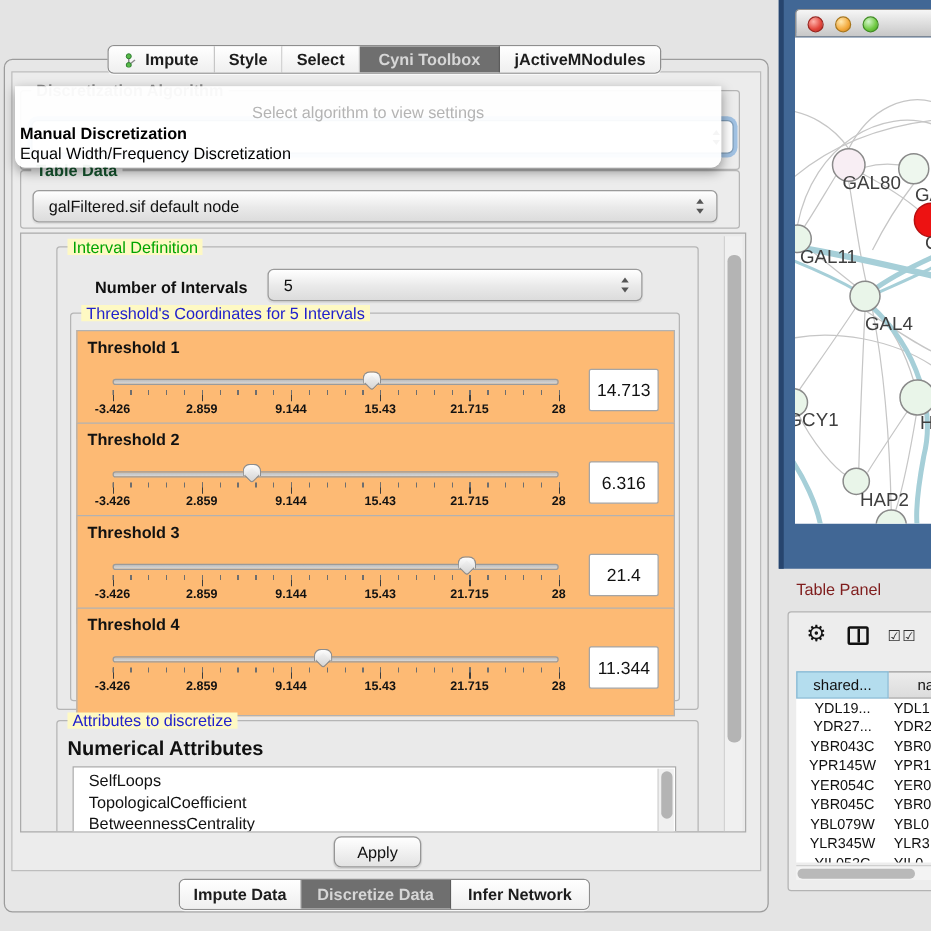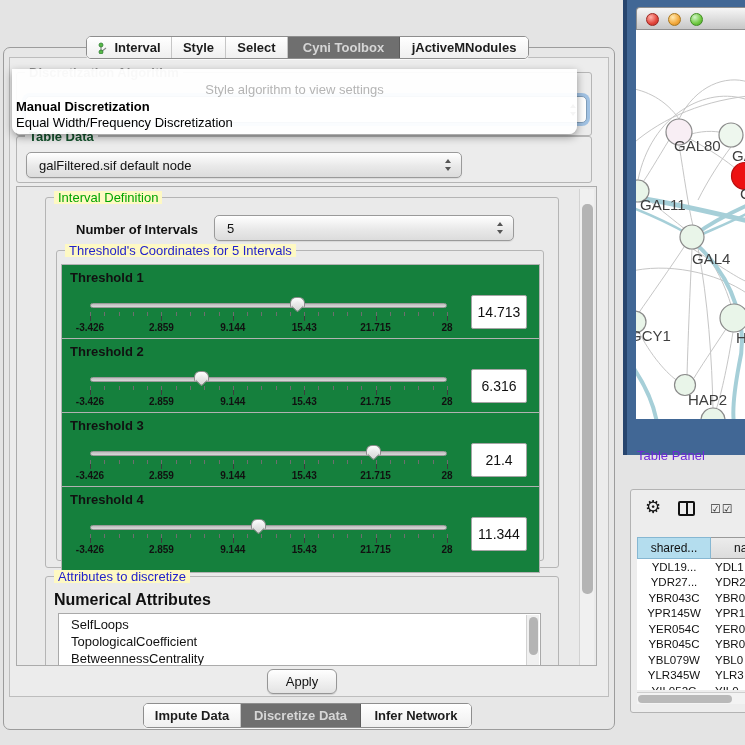--- a/index.html
+++ b/index.html
@@ -62,21 +62,21 @@
 
   
   .scrollpane{position:absolute;left:16px;top:186px;width:581px;height:480px;
     border:1px solid #ababab;background:#eaeaea;overflow:hidden;}
   .vsb{position:absolute;background:#f0f0f0;border-left:1px solid #d2d2d2;}
   .vsb .vthumb{position:absolute;background:#b4b4b4;border-radius:5px;}
   .hsb{position:absolute;background:#f3f3f3;border-top:1px solid #cfcfcf;}
   .hsb .hthumb{position:absolute;background:#b9b9b9;border-radius:4px;}
 
   
-  .tpanel{position:absolute;left:4px;width:479px;height:87px;border:1px solid #b2b2b2;background:#15803d;}
+  .tpanel{position:absolute;left:4px;width:479px;height:87px;border:1px solid #b2b2b2;background:#fdba74;}
   .tpanel .tlabel{position:absolute;left:8px;top:5px;font-size:13px;font-weight:bold;color:#111;}
   .track{position:absolute;left:28px;top:38px;width:357px;height:5px;border:1px solid #9b9b9b;
     border-radius:3px;background:linear-gradient(#bdbdbd,#d9d9d9);}
   .thumb{position:absolute;width:15px;height:17px;top:-7px;z-index:2;}
   .thumb .cap{position:absolute;left:0;top:0;width:15px;height:10px;border:1px solid #8d8d8d;border-bottom:none;
     border-radius:6px 6px 1px 1px;background:linear-gradient(#fdfdfd,#e2e2e2);}
   .thumb .tip{position:absolute;left:3px;top:5.2px;width:9px;height:9px;transform:rotate(45deg);
     border:1px solid #8d8d8d;border-top:none;border-left:none;border-radius:0 0 3px 0;
     background:linear-gradient(135deg,#f2f2f2,#d4d4d4);}
   .ticks{position:absolute;left:28px;top:47px;width:358px;height:9px;
@@ -103,21 +103,21 @@
     background:#416795;border-left:4px solid #27456e;}
   .net-titlebar{position:absolute;left:636px;top:7px;width:109px;height:23px;
     border:1px solid #8f8f8f;border-right:none;border-radius:4px 0 0 0;
     background:linear-gradient(#f6f6f6,#c7c7c7);}
   .light{position:absolute;top:5px;width:13px;height:13px;border-radius:50%;}
   .light.red{left:9px;border:1px solid #9a2620;background:radial-gradient(circle at 35% 30%,#ffb3ab,#e2443a 60%,#b03028);}
   .light.yellow{left:31px;border:1px solid #a8761c;background:radial-gradient(circle at 35% 30%,#ffe9b0,#f3a93c 60%,#c77f1e);}
   .light.green{left:53px;border:1px solid #3f8c22;background:radial-gradient(circle at 35% 30%,#d2f5c8,#6fc940 60%,#4a9e28);}
   .net-canvas{position:absolute;left:636px;top:30px;width:109px;height:389px;background:#fff;overflow:hidden;}
 
-  .tp-title{position:absolute;left:637px;top:448px;font-size:13px;color:#6d28d9;}
+  .tp-title{position:absolute;left:637px;top:464px;font-size:13px;color:#7f1d1d;}
   .tp-container{position:absolute;left:630px;top:489px;width:118px;height:224px;
     background:#ededed;border:1px solid #b3b3b3;border-radius:3px;}
   .gear{position:absolute;left:14px;top:8px;font-size:18px;line-height:18px;color:#151515;}
   .split-icon{position:absolute;left:47px;top:11px;width:17px;height:15px;border:2px solid #111;border-radius:2px;}
   .split-icon::after{content:"";position:absolute;left:5.5px;top:0;width:2px;height:11px;background:#111;}
   .check-icons{position:absolute;left:79px;top:12px;font-size:12px;letter-spacing:1px;color:#333;}
   .th-row{position:absolute;left:6px;top:47px;width:112px;height:22px;display:flex;}
   .th-cell{font-size:12px;color:#111;display:flex;align-items:center;}
   .th-c1{width:74px;justify-content:center;background:#b4ddee;border:1px solid #86b7d2;}
   .th-c2{flex:1;padding-left:23px;background:linear-gradient(#ececec,#dcdcdc);
@@ -137,21 +137,21 @@
   <div class="tab-content"></div>
 
   <div class="seg" style="left:86px;top:36px;z-index:10;">
     <div class="segment" style="width:85px;">
       <svg width="12" height="12" viewBox="0 0 12 12">
         <line x1="4" y1="3" x2="4" y2="10" stroke="#8a8a8a" stroke-width="1.2"></line>
         <line x1="4" y1="10" x2="9" y2="6" stroke="#8a8a8a" stroke-width="1.2"></line>
         <circle cx="4" cy="3" r="2" fill="#57b947" stroke="#2e7d32" stroke-width="0.8"></circle>
         <circle cx="4" cy="10" r="2" fill="#57b947" stroke="#2e7d32" stroke-width="0.8"></circle>
       </svg>
-      <span>Interval</span>
+      <span>Impute</span>
     </div>
     <div class="segment" style="width:54px;">
       <span>Style</span>
     </div>
     <div class="segment" style="width:62px;">
       <span>Select</span>
     </div>
     <div class="segment selected" style="width:112px;">
       <span>Cyni Toolbox</span>
     </div>
@@ -161,28 +161,28 @@
   </div>
 
   <div class="group" style="left:16px;top:72px;width:576px;height:64px;">
     <span class="group-title gt-plain bg-light" style="left:8px;color:#8c8c8c;">Discretization Algorithm</span>
     <div class="combo combo-focus" style="left:8px;top:23px;width:562px;height:27px;">
       <span class="stepper"></span>
     </div>
   </div>
 
   <div class="popup">
-    <div class="ph">Style algorithm to view settings</div>
+    <div class="ph">Select algorithm to view settings</div>
     <div class="opt1">Manual Discretization</div>
     <div class="opt2">Equal Width/Frequency Discretization</div>
   </div>
 
   <div class="group" style="left:16px;top:136px;width:576px;height:47px;">
     <span class="group-title gt-plain bg-light" style="left:8px;">Table Data</span>
-    <div class="combo" style="left:9px;top:15px;width:436px;height:26px;">
+    <div class="combo" style="left:9px;top:15px;width:548px;height:26px;">
       <span class="combo-text">galFiltered.sif default node</span>
       <span class="stepper"></span>
     </div>
   </div>
 
   <div class="scrollpane">
 
     <div class="group" style="left:28px;top:10px;width:514px;height:371px;">
       <span class="group-title gt-green bg-scroll" style="left:8px;">Interval Definition</span>
 

